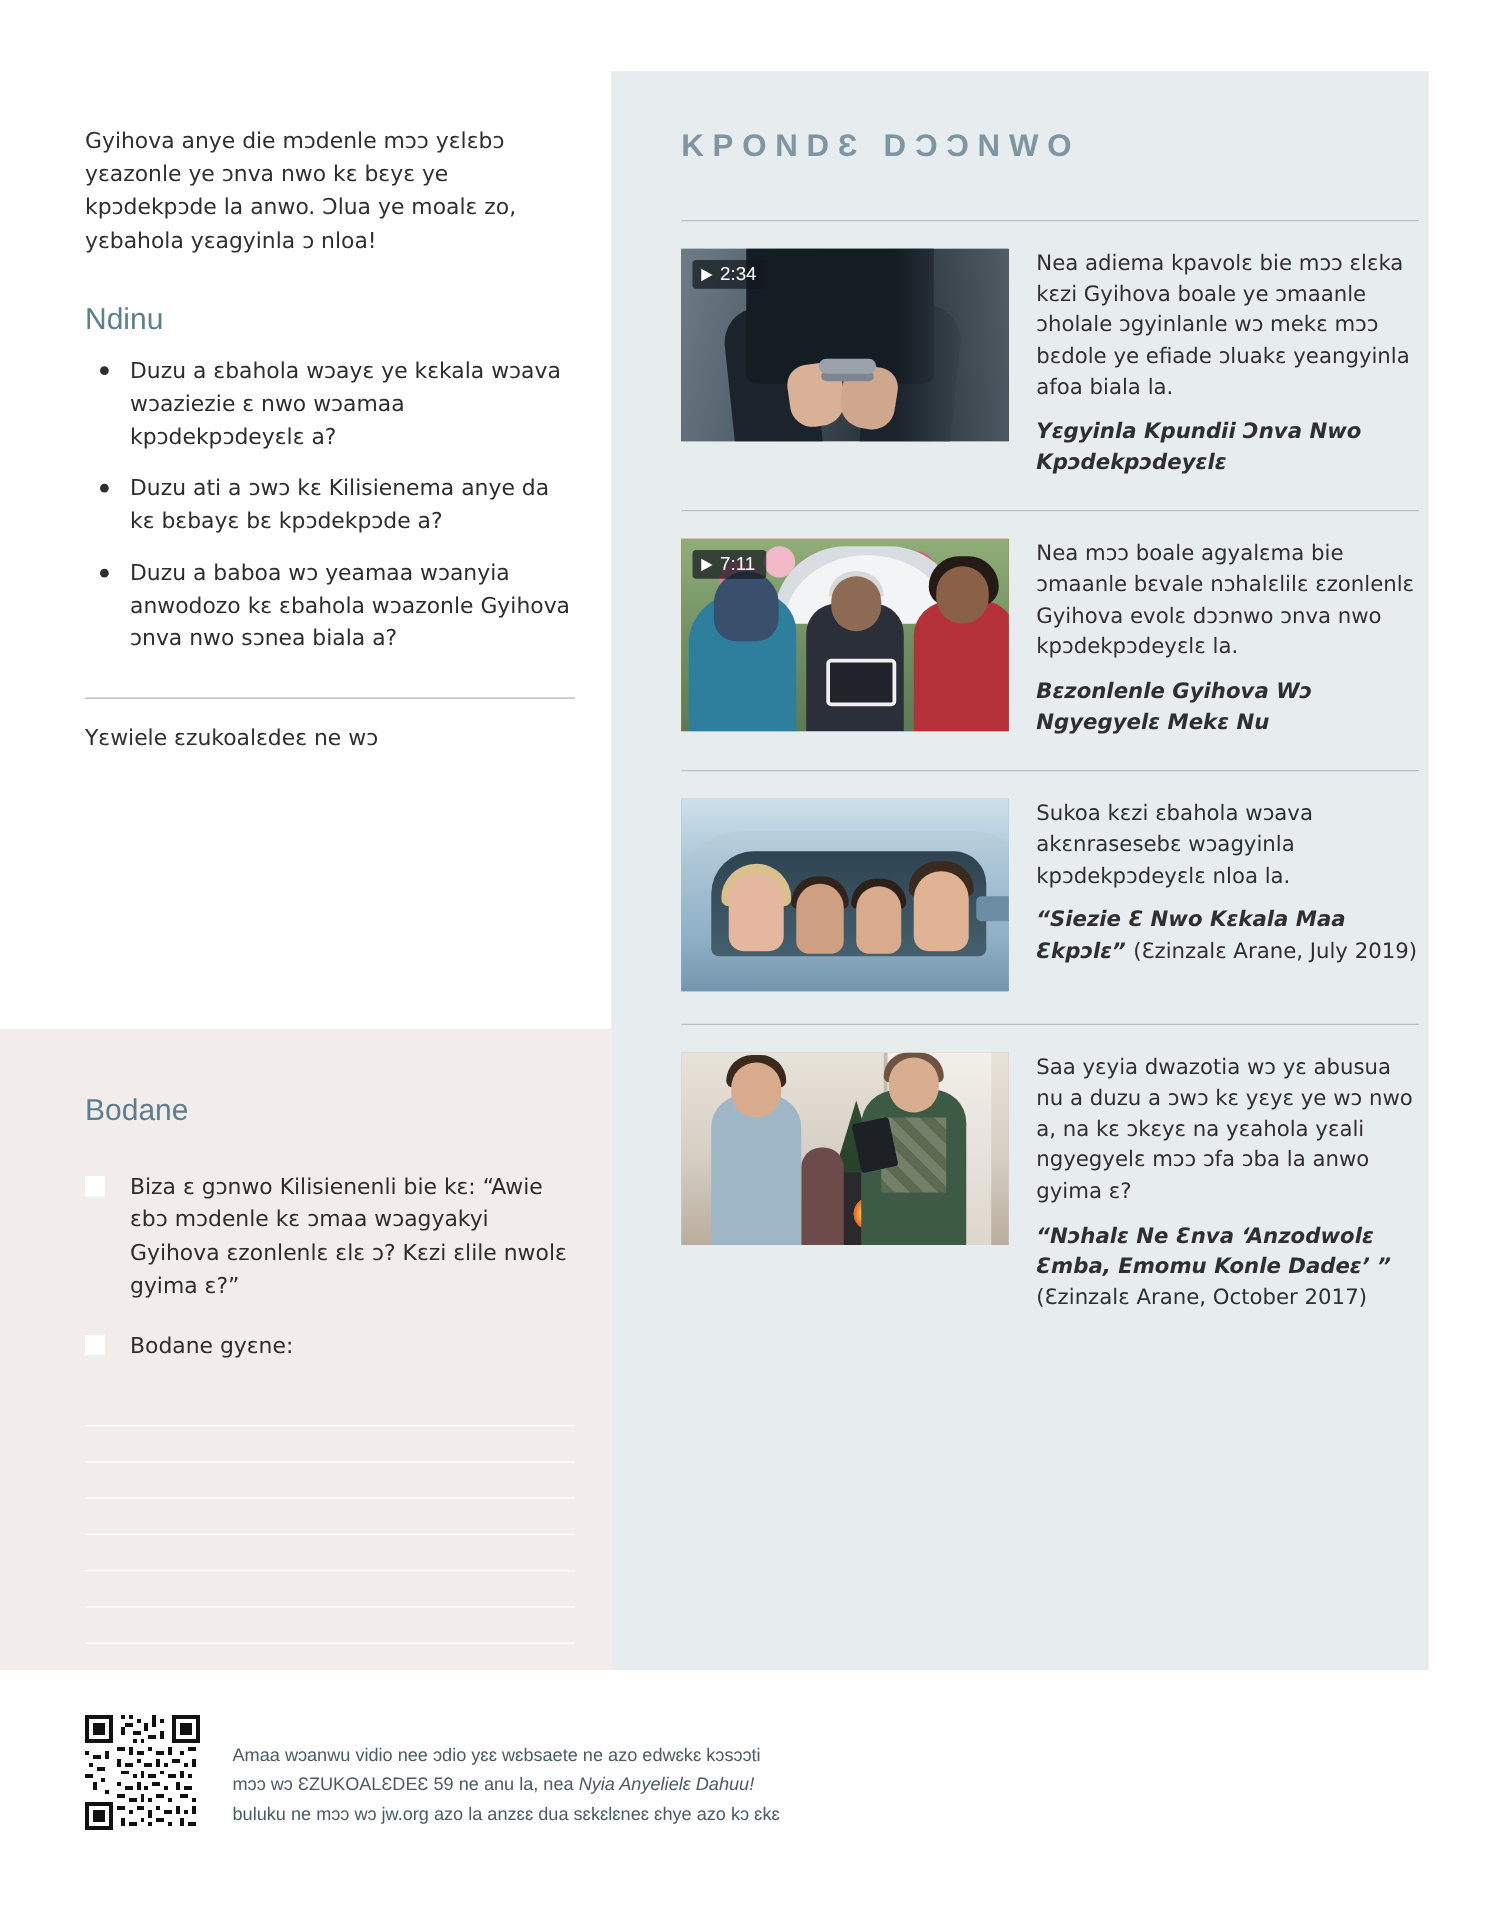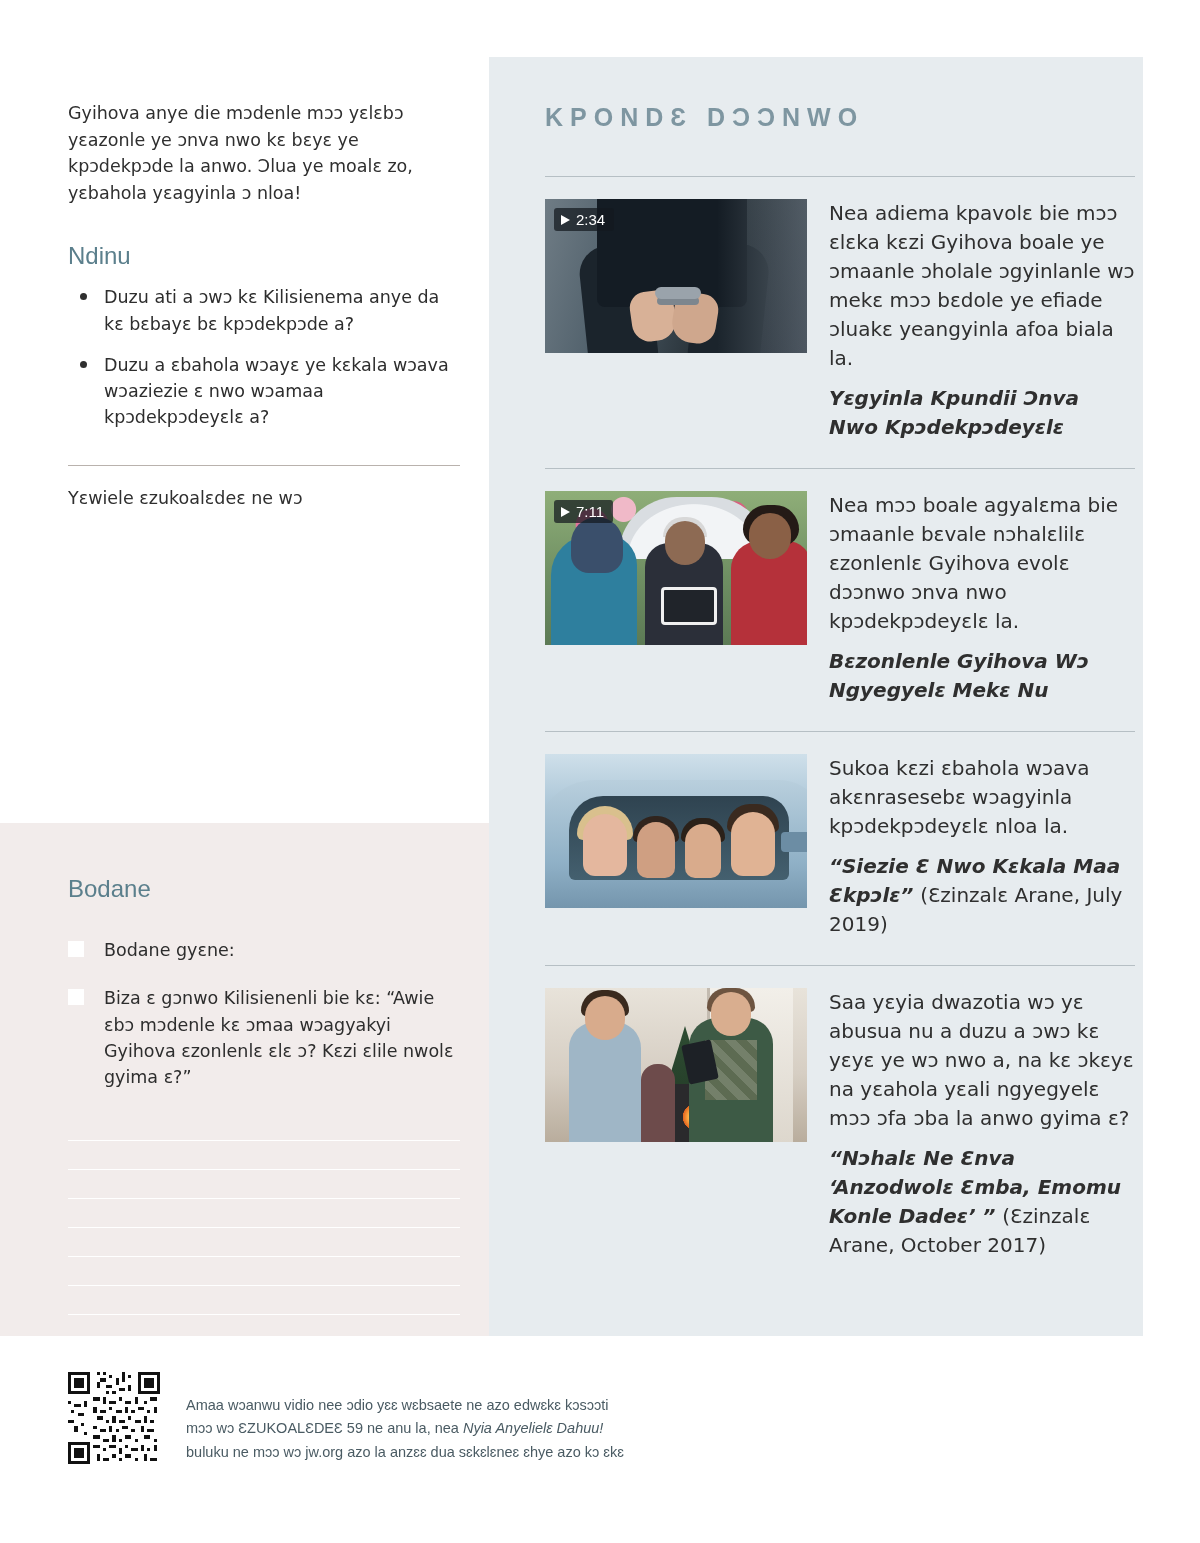--- a/index.html
+++ b/index.html
@@ -160,21 +160,21 @@
   }
   .play-tri {
     width:0;height:0;
     border-left:9px solid #fff;
     border-top:5.5px solid transparent;
     border-bottom:5.5px solid transparent;
   }
 
   .etext {
     flex:1;
-    font-size:20px;
+    font-size:17px;
     line-height:1.45;
     color:#2f2f2f;
   }
   .etext .caption {
     margin-top:11px;
     font-style:italic;
     font-weight:bold;
   }
   .etext .src { font-style:italic; font-weight:normal; }
   .etext .plain { font-weight:normal; font-style:normal; }
@@ -314,39 +314,40 @@
 
 <div class="page">
 
   <div class="right-panel"></div>
   <div class="pink-panel"></div>
 
   <div class="left-col">
     <p class="intro">Gyihova anye die mɔdenle mɔɔ yɛlɛbɔ yɛazonle ye ɔnva nwo kɛ bɛyɛ ye kpɔdekpɔde la anwo. Ɔlua ye moalɛ zo, yɛbahola yɛagyinla ɔ nloa!</p>
     <h2 class="section-head">Ndinu</h2>
     <ul class="bullets">
+      <li>Duzu a ɛbahola wɔayɛ ye kɛkala wɔava wɔaziezie ɛ nwo wɔamaa kpɔdekpɔdeyɛlɛ a?</li>
       <li>Duzu ati a ɔwɔ kɛ Kilisienema anye da kɛ bɛbayɛ bɛ kpɔdekpɔde a?</li>
-      <li>Duzu a ɛbahola wɔayɛ ye kɛkala wɔava wɔaziezie ɛ nwo wɔamaa kpɔdekpɔdeyɛlɛ a?</li>
+      <li>Duzu a baboa wɔ yeamaa wɔanyia anwodozo kɛ ɛbahola wɔazonle Gyihova ɔnva nwo sɔnea biala a?</li>
     </ul>
     <div class="rule"></div>
     <div class="rule-note">Yɛwiele ɛzukoalɛdeɛ ne wɔ</div>
   </div>
 
   <div class="pink-panel" style="background:transparent;">
     <div class="pink-inner">
       <h2 class="bodane-head">Bodane</h2>
 
       <div class="check-item">
         <span class="check-box"></span>
-        <span>Bodane gyɛne:</span>
+        <span>Biza ɛ gɔnwo Kilisienenli bie kɛ: “Awie ɛbɔ mɔdenle kɛ ɔmaa wɔagyakyi Gyihova ɛzonlenlɛ ɛlɛ ɔ? Kɛzi ɛlile nwolɛ gyima ɛ?”</span>
       </div>
 
       <div class="check-item">
         <span class="check-box"></span>
-        <span>Biza ɛ gɔnwo Kilisienenli bie kɛ: “Awie ɛbɔ mɔdenle kɛ ɔmaa wɔagyakyi Gyihova ɛzonlenlɛ ɛlɛ ɔ? Kɛzi ɛlile nwolɛ gyima ɛ?”</span>
+        <span>Bodane gyɛne:</span>
       </div>
 
       <div class="writing-lines">
         <div class="wline"></div>
         <div class="wline"></div>
         <div class="wline"></div>
         <div class="wline"></div>
         <div class="wline"></div>
         <div class="wline"></div>
         <div class="wline"></div>

